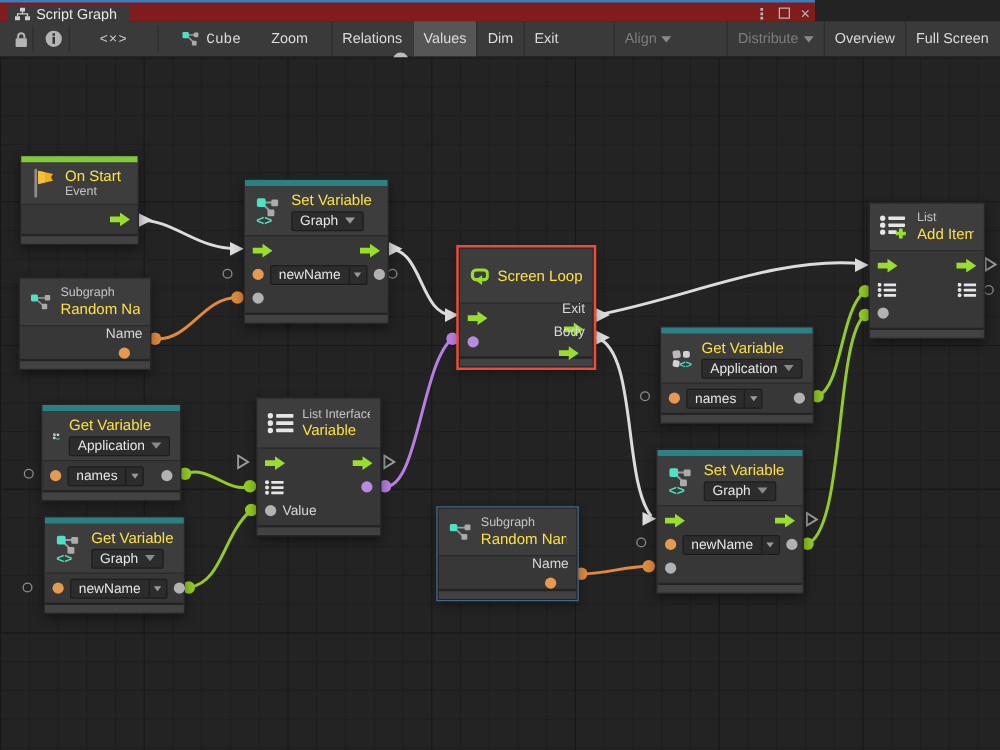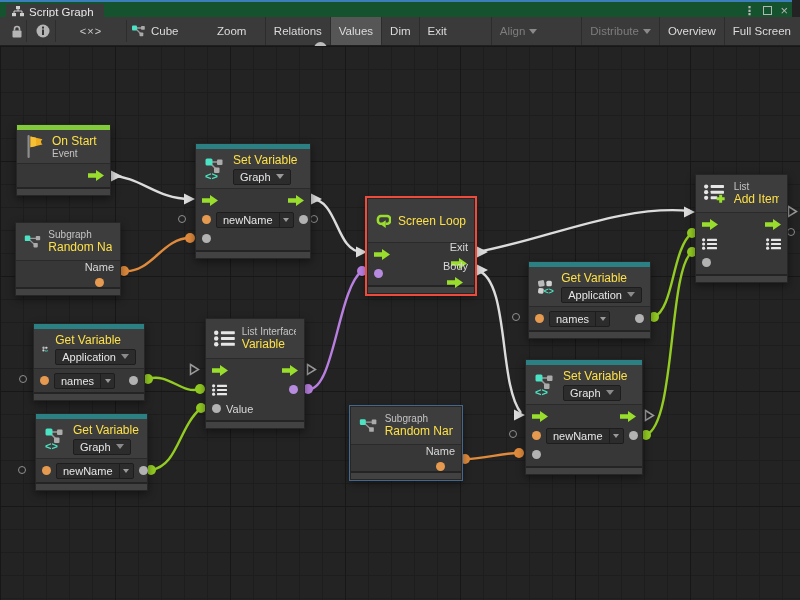--- a/index.html
+++ b/index.html
@@ -1,19 +1,19 @@
 <!DOCTYPE html>
 <html style="--accent_teal: #2b8084; --accent_green: #82c93c; --port_green: #9ade2d; --wire_green: #93cc22; --port_orange: #e59a50; --wire_orange: #e08a3c; --port_purple: #b78be0; --wire_purple: #b87fe0; --port_gray: #b2b2b2; --wire_white: #dcdcdc; --selection_red: #ee4b3d; --selection_blue: #44688c; --icon_teal: #4be3c3; --flag_gold: #f0ad1e;"><head>
 <meta charset="utf-8">
 <style>
   html,body{margin:0;padding:0;width:800px;height:600px;overflow:hidden;background:#232323;
     font-family:"Liberation Sans","DejaVu Sans",sans-serif;-webkit-font-smoothing:antialiased;}
   *{box-sizing:border-box;}
   
-  .titlebar{position:absolute;left:0;top:0;width:792px;height:17px;background:#14532d;border-top:2px solid #3c7dbb;}
+  .titlebar{position:absolute;left:0;top:0;width:652px;height:17px;background:#7f1d1d;border-top:2px solid #3c7dbb;}
   .tab{position:absolute;left:6px;top:2px;height:15px;background:#3a3a3a;display:flex;align-items:center;gap:5px;padding:0 10px 0 6px;color:#e8e8e8;font-size:11.5px;}
   .winbtns{position:absolute;right:4px;top:1px;display:flex;align-items:center;gap:8px;color:#b6b6b6;font-size:12px;height:15px;}
   .winbox{width:9px;height:9px;border:1.5px solid #b6b6b6;}
   .toolbar{position:absolute;left:0;top:17px;width:800px;height:29px;background:#3a3a3a;border-bottom:1px solid #1f1f1f;color:#dcdcdc;font-size:11.5px;}
   .tbtn{position:absolute;top:0;height:28px;display:flex;align-items:center;justify-content:center;padding:0 7px;}
   .tsep{position:absolute;top:3px;height:22px;width:1px;background:#2d2d2d;}
   .tgroup{position:absolute;right:1px;top:0;height:28px;display:flex;align-items:stretch;}
   .gbtn{display:flex;align-items:center;gap:4px;padding:0 8px;border-left:1px solid #2c2c2c;color:#dcdcdc;}
   .gbtn.active{background:#565656;}
   .gbtn.disabled{color:#7d7d7d;margin-left:36px;}
@@ -91,21 +91,21 @@
       <rect x="6" y="5.5" width="2" height="5.5" fill="#333"></rect>
       <rect x="6" y="2.6" width="2" height="2" fill="#333"></rect>
     </svg>
   </div>
   <div class="tsep" style="left:55px;"></div>
   <div class="tbtn" style="left:66px;width:50px;color:#cfcfcf;">
     <span style="font-size:11px;letter-spacing:1px;">&lt;×&gt;</span>
   </div>
   <div class="tsep" style="left:126px;"></div>
 
-  <div class="tbtn" style="left:124px;gap:6px;">
+  <div class="tbtn" style="left:138px;gap:6px;font-family:Liberation Mono, monospace;">
     <svg width="14" height="12" viewBox="0 0 14 12">
       <path d="M4 3 L11 3 M4 3 L10 9" stroke="#9a9a9a" stroke-width="1.3" fill="none"></path>
       <rect x="1" y="0.5" width="5" height="5" rx="1" fill="#4be3c3"></rect>
       <rect x="10" y="1" width="3.8" height="3.8" rx="0.8" fill="#aaa"></rect>
       <rect x="8.5" y="7.5" width="3.8" height="3.8" rx="0.8" fill="#aaa"></rect>
     </svg>
     <span>Cube</span>
   </div>
 
   <span class="tbtn" style="left:210px;">Zoom</span>
@@ -557,21 +557,21 @@
       <div class="row" style="height:22px;">
         <span class="pright">
             <span>Name</span>
             <span class="dot orange"></span>
           </span>
       </div>
     </div>
     <div class="nfoot"></div>
   </div>
 
-  <div class="node" style="left:695px;top:128px;width:93px;">
+  <div class="node" style="left:695px;top:116px;width:93px;">
     <div class="nhead" style="height:38px;">
       <svg class="lg" width="24" height="21" viewBox="0 0 17 14">
         <g>
             <circle cx="1.6" cy="1.8" r="1.6"></circle>
             <rect x="5" y="0.7" width="10" height="2.2" rx="0.5"></rect>
            <circle cx="1.6" cy="6" r="1.6"></circle>
             <rect x="5" y="4.9" width="10" height="2.2" rx="0.5"></rect>
            <circle cx="1.6" cy="10.2" r="1.6"></circle>
             <rect x="5" y="9.1" width="5" height="2.2" rx="0.5"></rect>
           </g>

